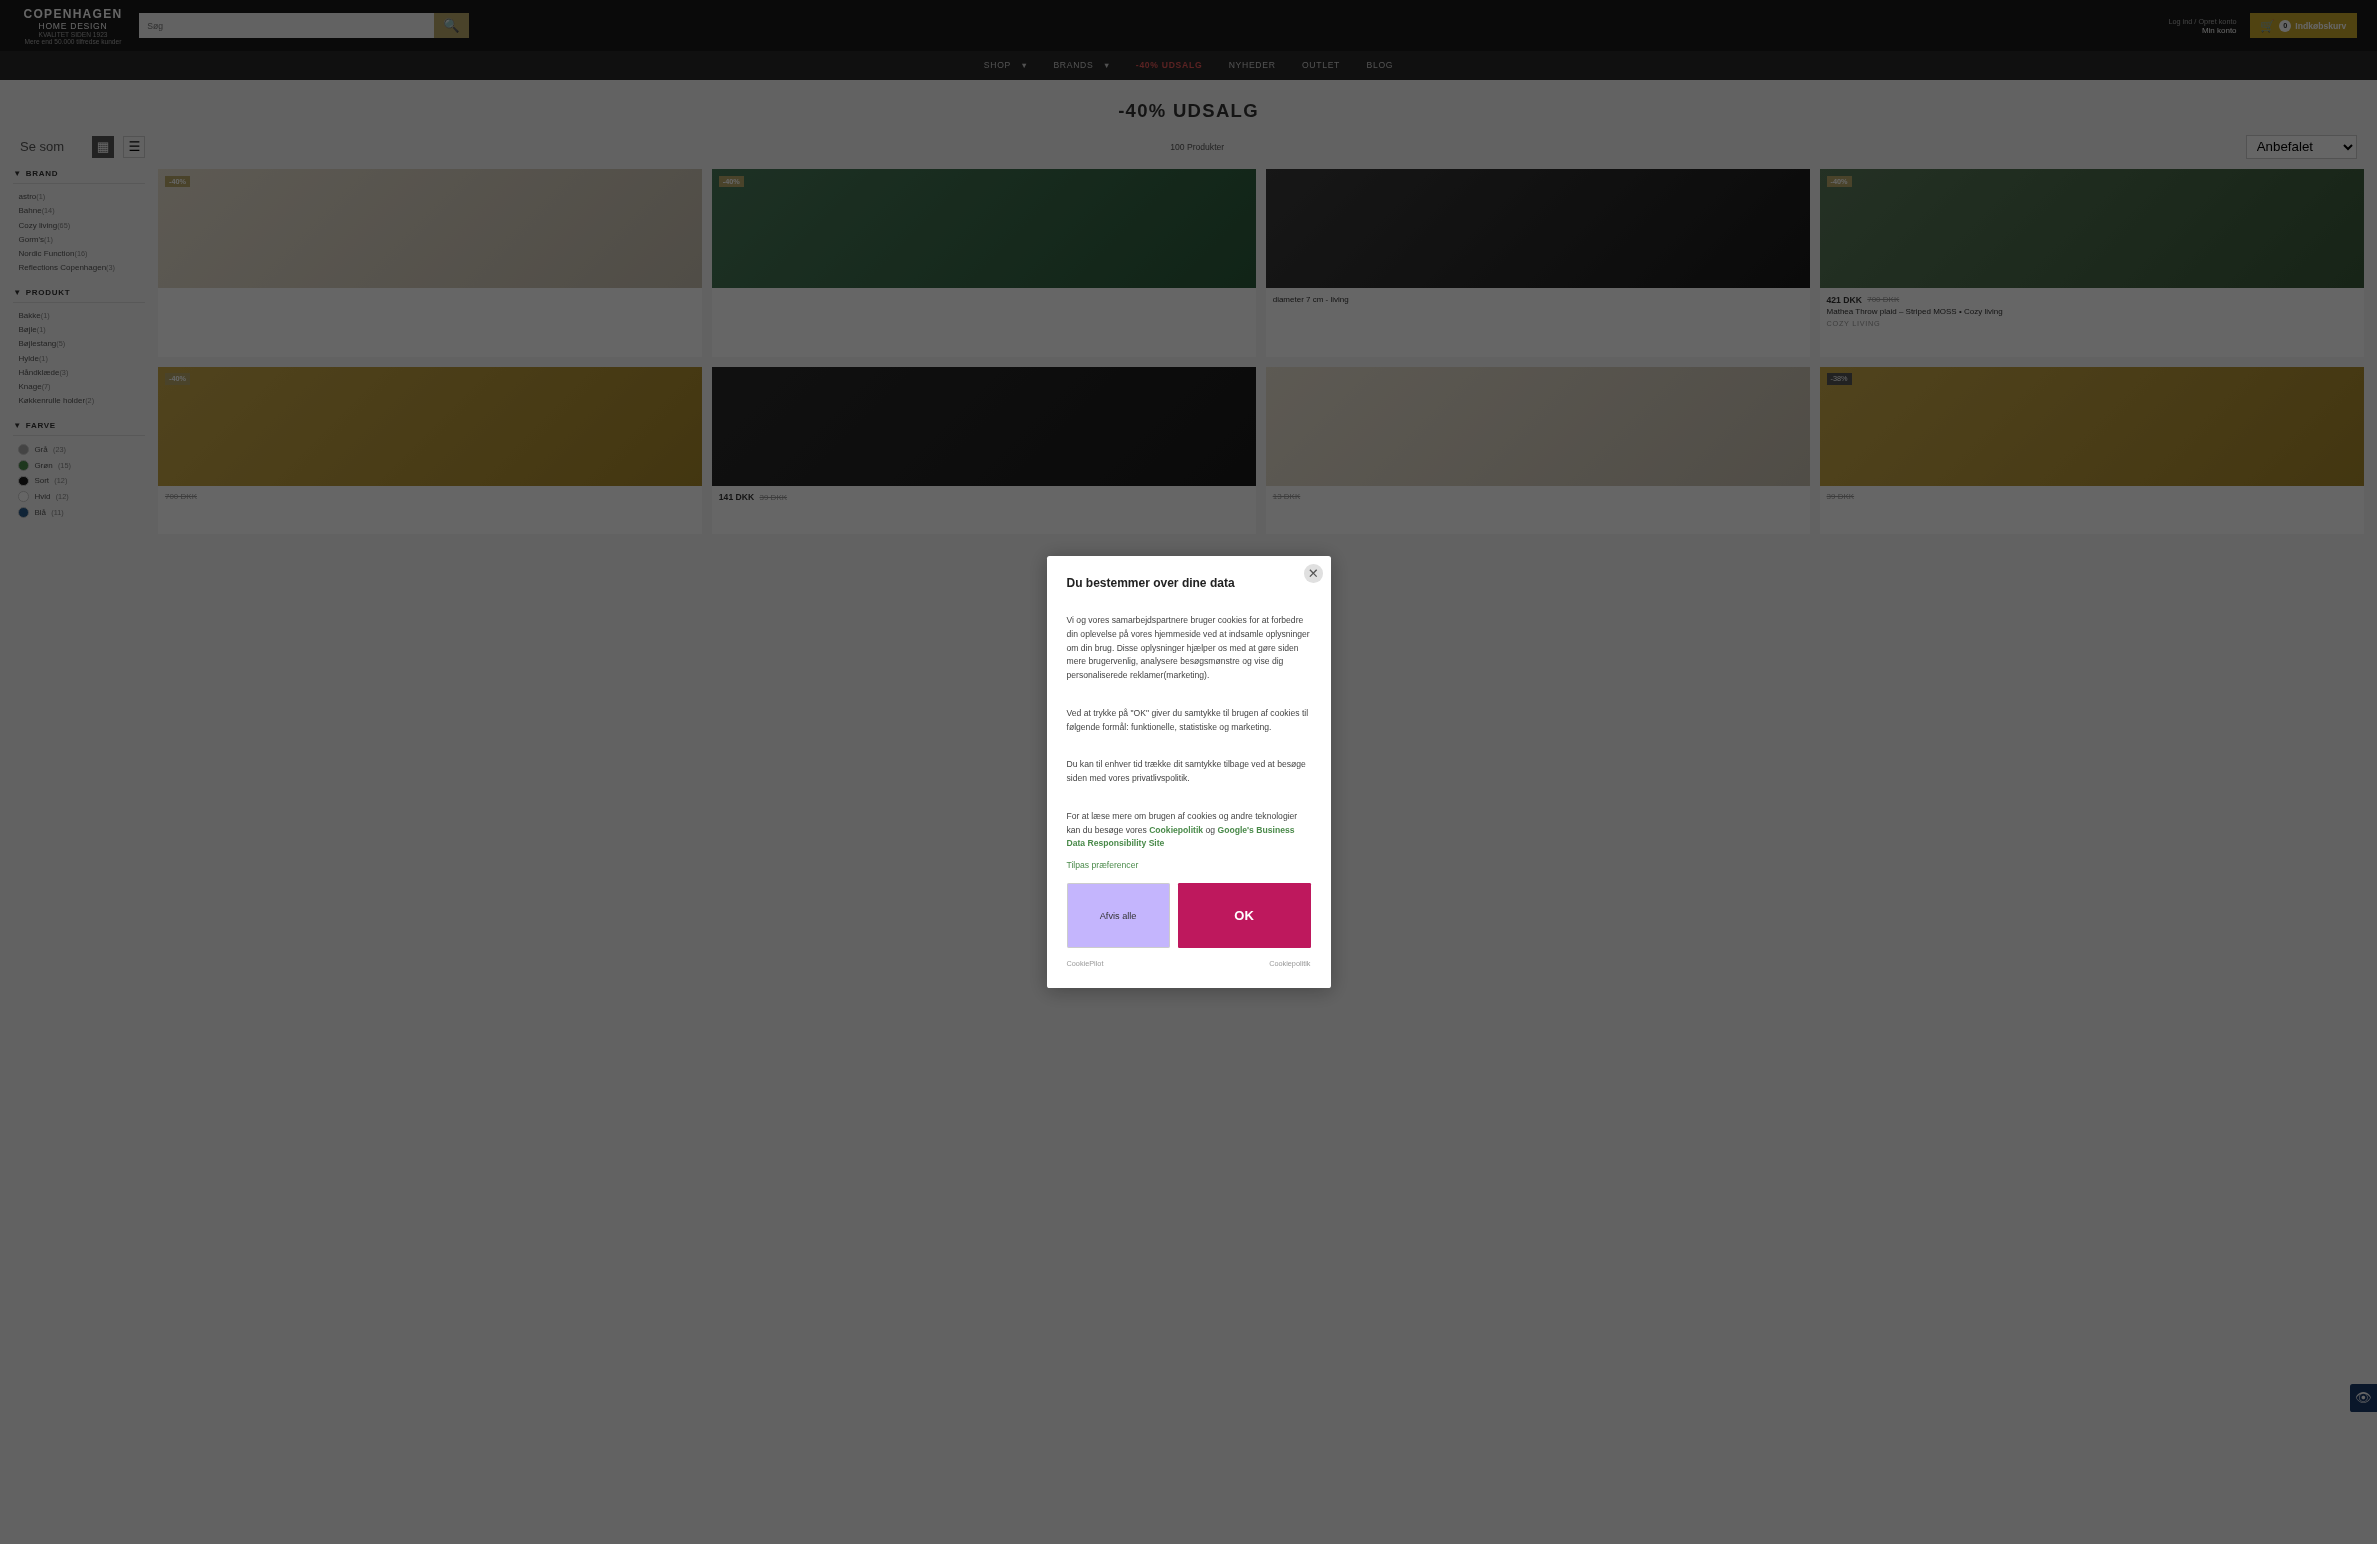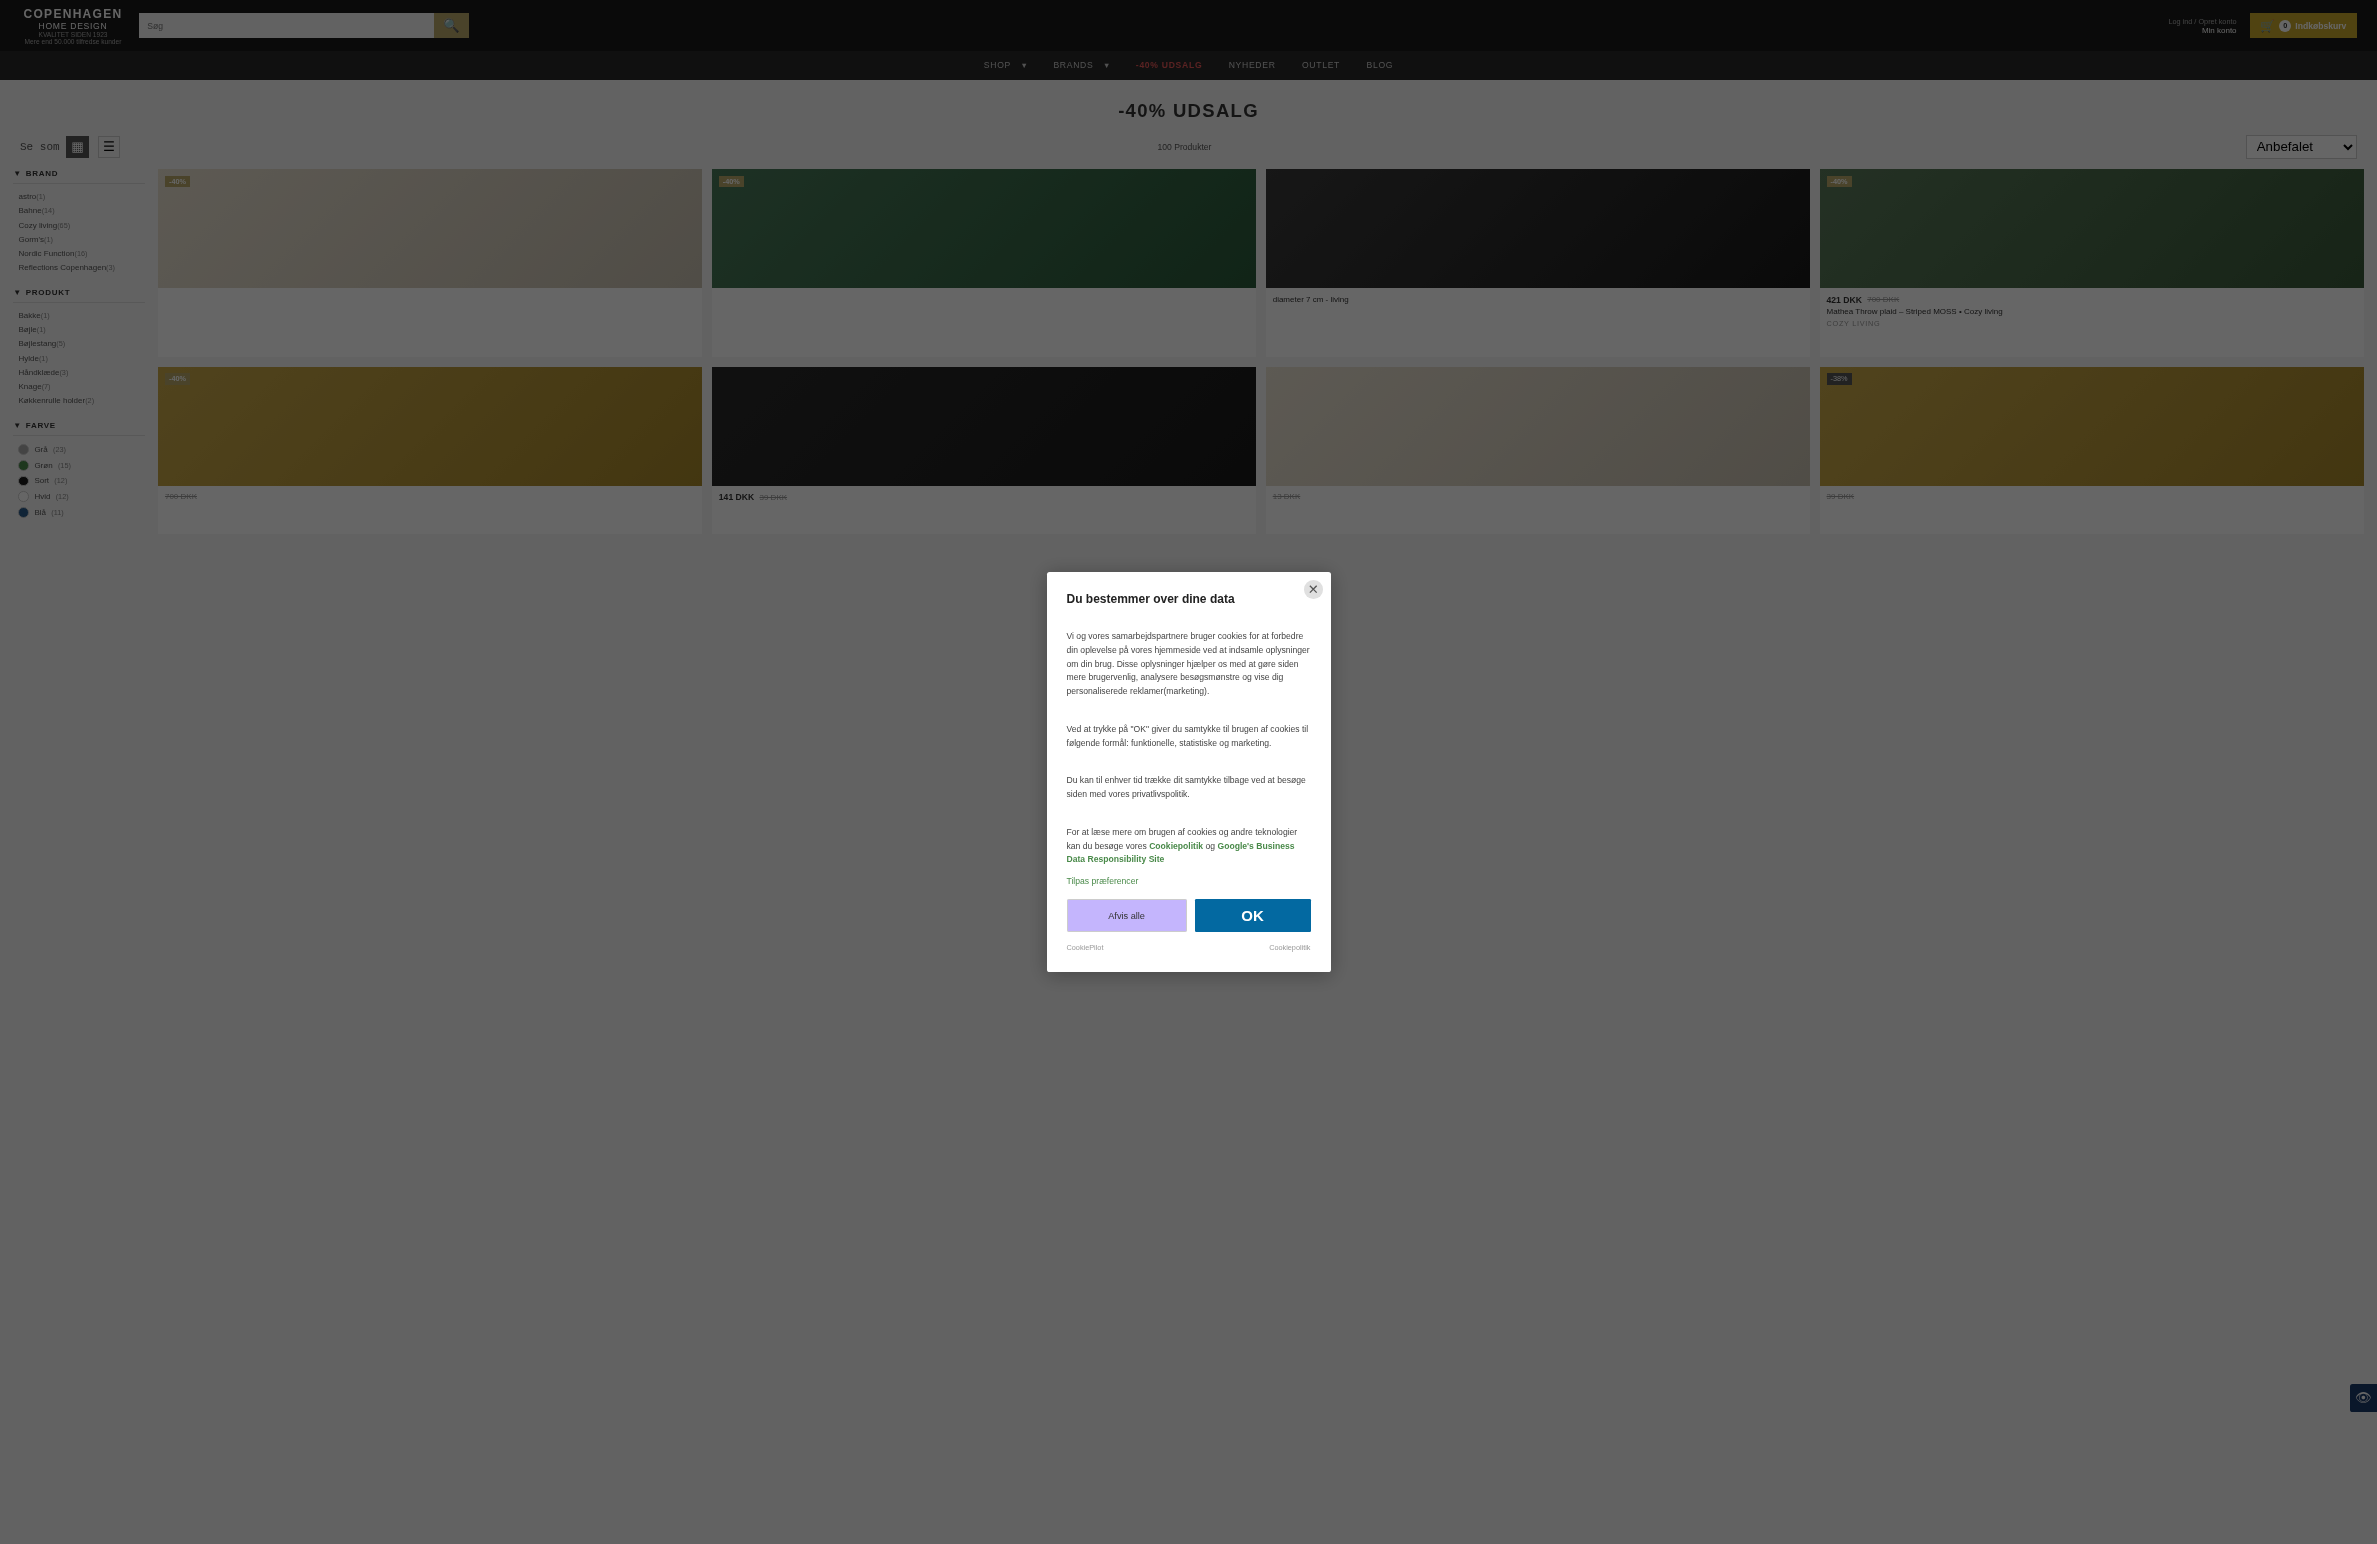--- a/index.html
+++ b/index.html
@@ -121,21 +121,21 @@
       letter-spacing: 1.3px;
     }
 
     
     .toolbar {
       display: flex;
       align-items: center;
       padding: 0 20px 10px;
       gap: 6.6px;
     }
-    .view-label { font-size: 11px; color: #555; margin-right: 0; font-family: Liberation Mono, monospace; }
+    .view-label { font-size: 13px; color: #555; margin-right: 21px; }
     .view-btn { background: none; border: 0.7px solid #ccc; padding: 2.6px 4px; cursor: pointer; margin-right: 2.6px; }
     .view-btn.active { background: #555; color: white; border-color: #555; }
     .product-count { flex: 1; text-align: center; font-size: 8.6px; color: #555; }
     .sort-area { margin-left: auto; display: flex; align-items: center; gap: 4px; font-size: 8.6px; }
     .sort-select { border: 0.7px solid #ccc; padding: 2.6px 5.3px; background: white; cursor: pointer; }
 
     
     .main-layout {
       display: flex;
       padding: 0 13.2px;
@@ -325,25 +325,25 @@
       padding: 9.2px;
       border: 0.7px solid #ccc;
       background: #c4b5fd;
       font-size: 9.2px;
       cursor: pointer;
       color: #333;
       border-radius: 1.3px;
     }
     .btn-accept {
       flex: 1;
-      padding: 8px;
+      padding: 25px;
       border: none;
-      background: #0369a1;
-      color: white;
-      font-size: 15px;
+      background: #be185d;
+      color: white;
+      font-size: 13px;
       font-weight: bold;
       cursor: pointer;
       border-radius: 1.3px;
     }
     .modal-footer {
       display: flex;
       justify-content: space-between;
       margin-top: 10.6px;
       font-size: 7.3px;
       color: #999;

